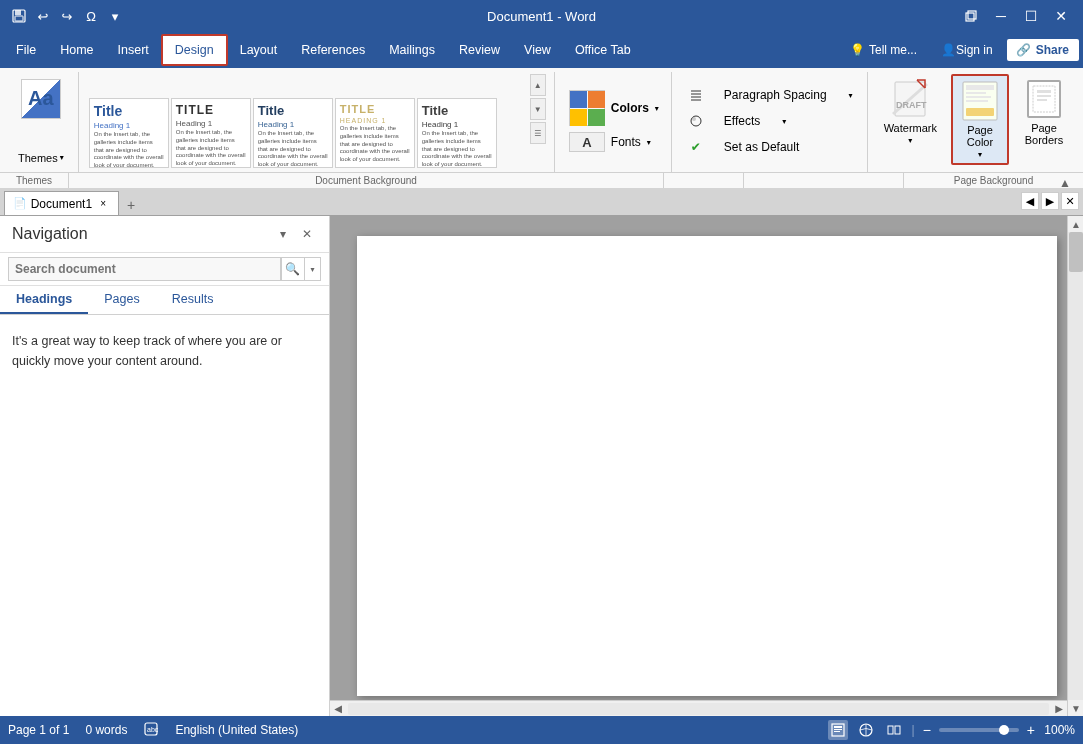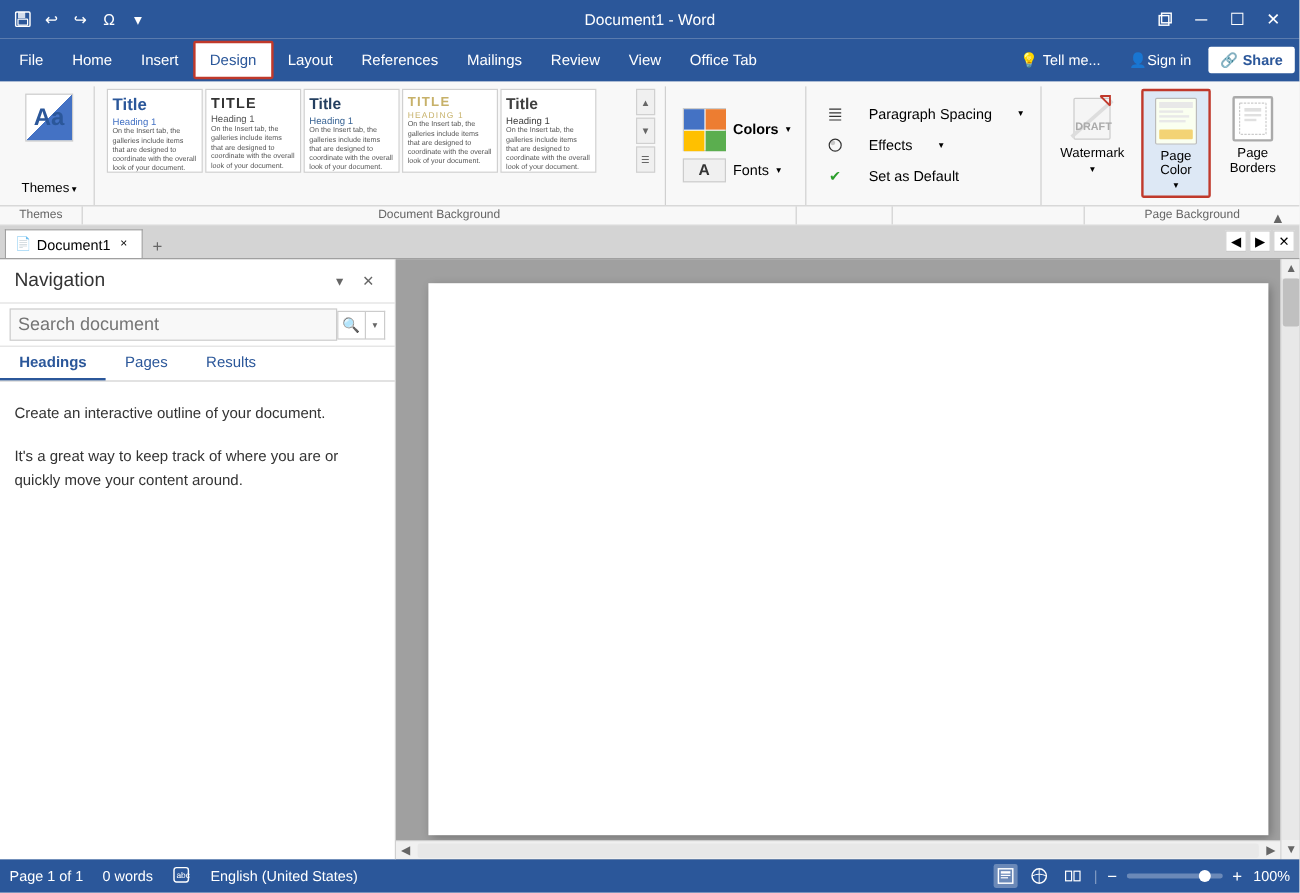--- a/index.html
+++ b/index.html
@@ -121,20 +121,21 @@
       display: flex; align-items: center; justify-content: center;
       font-size: 18px; font-weight: bold; color: #2b579a;
     }
     .theme-item {
       width: 88px; height: 70px;
       border: 1px solid #d0d0d0;
       cursor: pointer;
       background: white;
       overflow: hidden;
       position: relative;
+      margin-top: 24px;
     }
 
     
     .colors-group { min-width: 80px; }
     .color-swatch {
       width: 36px; height: 36px;
       display: grid; grid-template-columns: 1fr 1fr; gap: 1px;
       border: 1px solid #ccc;
     }
     .swatch-cell { width: 17px; height: 17px; }
@@ -210,21 +211,21 @@
     .nav-title { font-size: 16px; font-weight: 500; color: #333; }
     .nav-header-btns { display: flex; gap: 4px; }
     .nav-header-btn { width: 20px; height: 20px; display: flex; align-items: center; justify-content: center; cursor: pointer; font-size: 12px; color: #666; }
     .search-bar {
       display: flex; align-items: center;
       padding: 4px 8px;
       border-bottom: 1px solid #e0e0e0;
     }
     .search-input {
       flex: 1; border: 1px solid #ccc; padding: 4px 6px;
-      font-size: 15px; outline: none; background: #f8f8f8;
+      font-size: 12px; outline: none; background: #f8f8f8; font-weight: bold;
     }
     .search-btn {
       width: 24px; height: 24px;
       display: flex; align-items: center; justify-content: center;
       cursor: pointer; color: #2b579a; font-size: 12px; border: 1px solid #ccc; background: white;
     }
     .search-dropdown { width: 16px; height: 24px; display: flex; align-items: center; justify-content: center; cursor: pointer; border: 1px solid #ccc; border-left: none; background: white; font-size: 8px; color: #666; }
     .nav-tabs { display: flex; border-bottom: 1px solid #d0d0d0; }
     .nav-tab {
       padding: 6px 16px; cursor: pointer; font-size: 12.5px;
@@ -573,21 +574,20 @@
       </div>
       <div class="search-dropdown">▾</div>
     </div>
     <div class="nav-tabs">
       <div class="nav-tab active">Headings</div>
       <div class="nav-tab">Pages</div>
       <div class="nav-tab">Results</div>
     </div>
     <div class="nav-body">
       <div class="nav-instructions">
-        <p>Create an interactive outline of your document.</p>
         <p>It's a great way to keep track of where you are or quickly move your content around.</p>
       </div>
     </div>
   </div>
 
   <div class="doc-area">
 
     <div class="doc-page"></div>
 
     <div class="doc-scroll">

